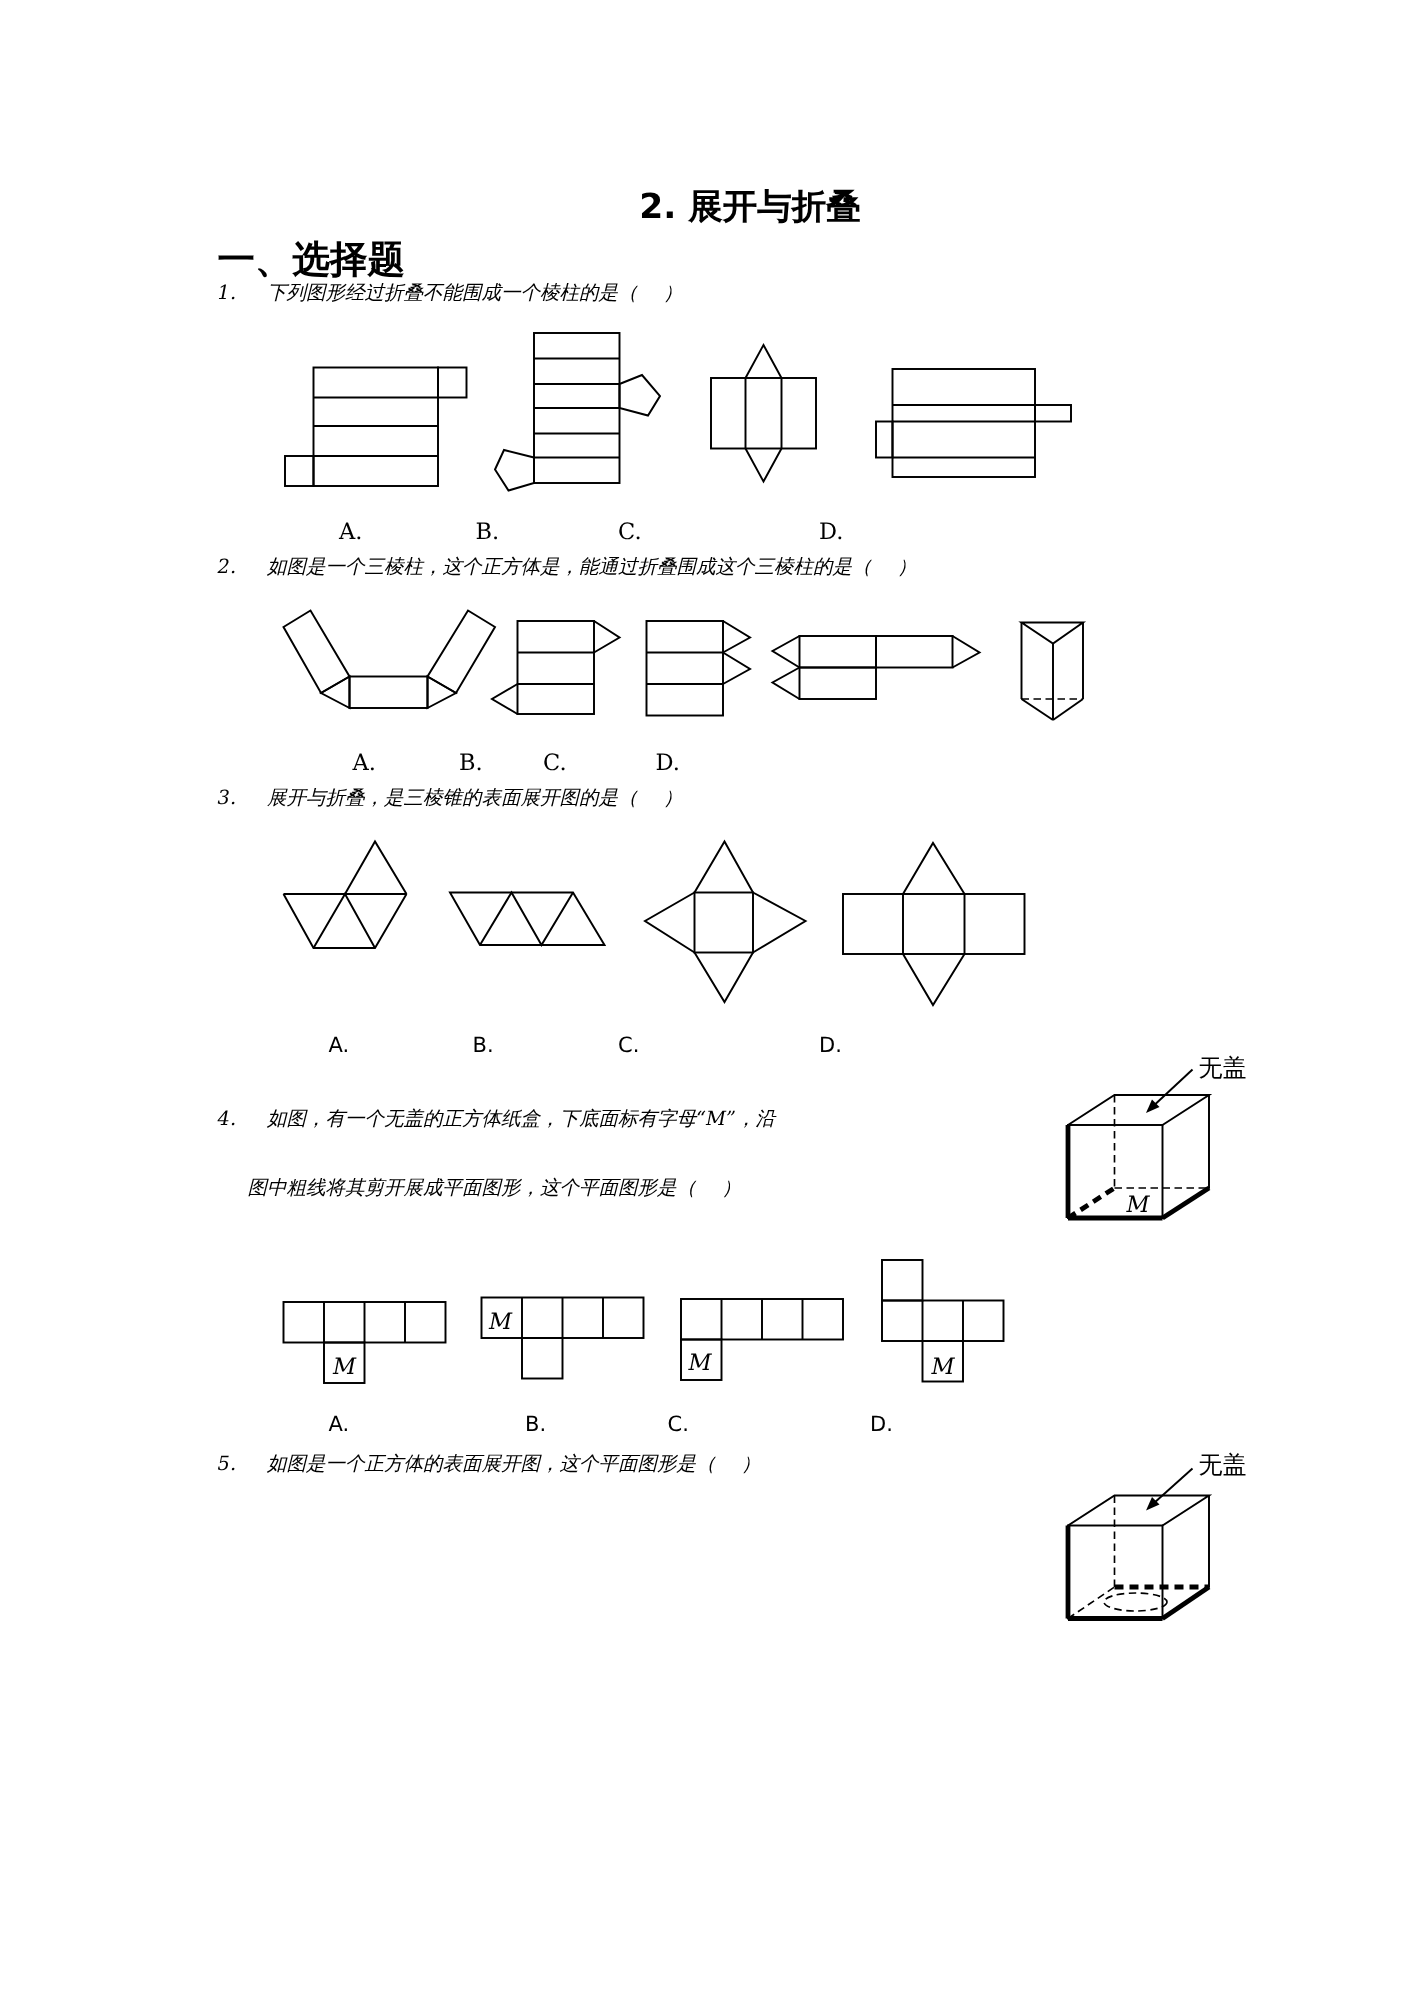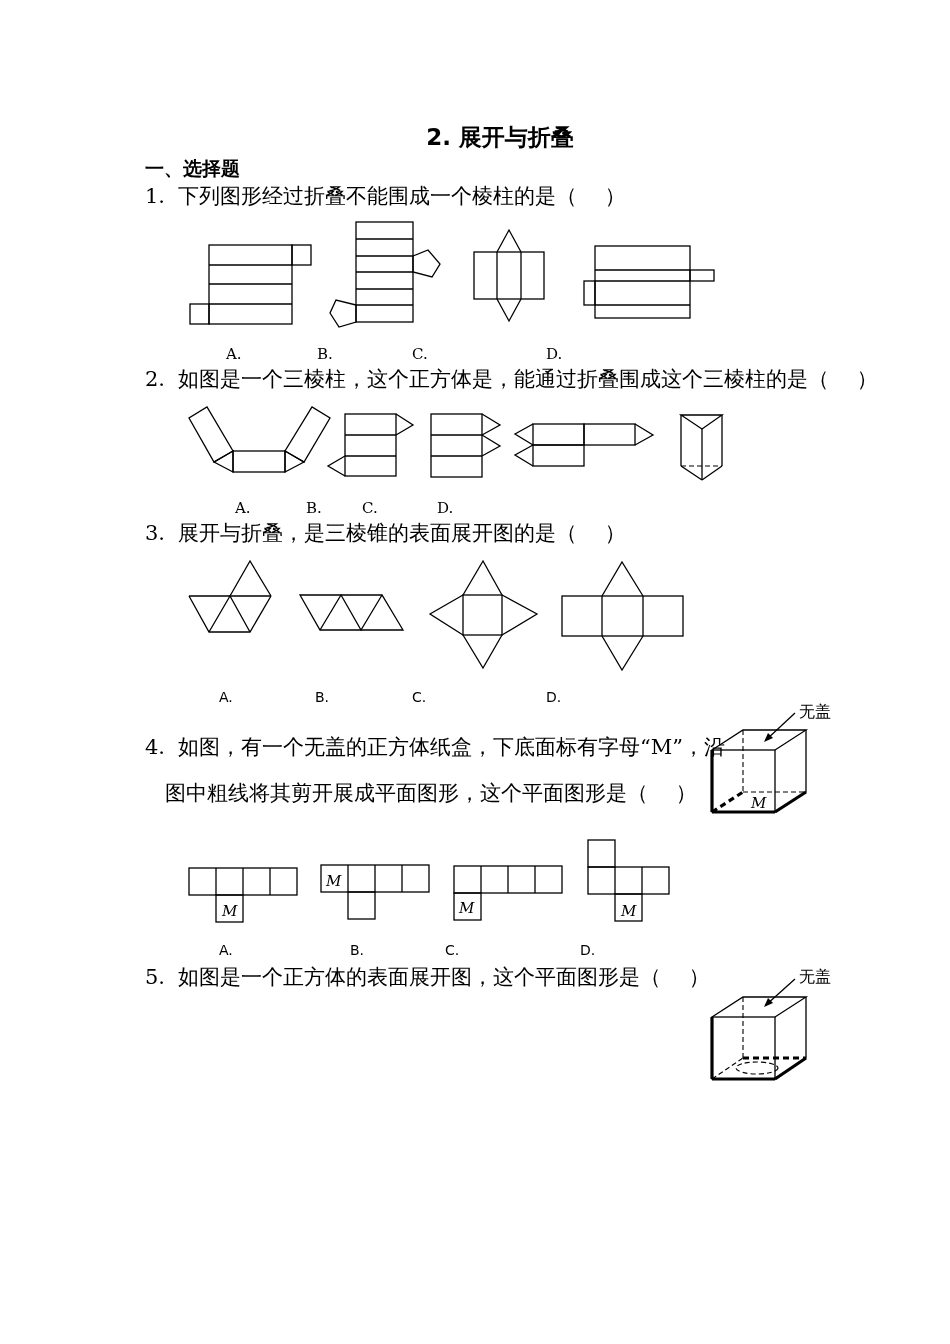--- a/index.html
+++ b/index.html
@@ -1,23 +1,23 @@
 <!DOCTYPE html>
 <html><head>
 <meta charset="utf-8">
 <style>
   html, body { margin: 0; padding: 0; background: #ffffff; }
   body { width: 950px; height: 1344px; position: relative; overflow: hidden;
          font-family: "DejaVu Serif", "Liberation Serif", serif; color: #000; }
   .abs { position: absolute; white-space: nowrap; }
   .title { left: 0; width: 950px; top: 122px; text-align: center; font-size: 23px; font-weight: bold;
            font-family: "DejaVu Sans", "Liberation Sans", sans-serif; padding-left: 50px; box-sizing: border-box; }
-  .section { left: 145px; top: 156px; font-size: 19px; font-weight: bold;
+  .section { left: 145px; top: 156px; font-size: 25px; font-weight: bold;
              font-family: Liberation Serif, serif; }
-  .q { font-size: 21px; line-height: 26px; }
+  .q { font-size: 13px; line-height: 26px; font-style: italic; }
   .qnum { display: inline-block; width: 33px; }
   .opt { font-size: 15px; }
   .opt-sans { font-family: "DejaVu Sans", "Liberation Sans", sans-serif; font-size: 14px; }
   svg { position: absolute; overflow: visible; }
   svg .ln { stroke: #000; stroke-width: 1.3; fill: none; }
   svg .thick { stroke: #000; stroke-width: 3.2; fill: none; }
   svg .dash { stroke: #000; stroke-width: 1.1; fill: none; stroke-dasharray: 5 3; }
   svg .thickdash { stroke: #000; stroke-width: 3.2; fill: none; stroke-dasharray: 6 4; }
   svg text { font-family: "DejaVu Serif", "Liberation Serif", serif; font-style: italic; font-size: 15px; }
   .lbl { font-family: "DejaVu Serif", "Liberation Serif", serif; font-size: 15px; }

